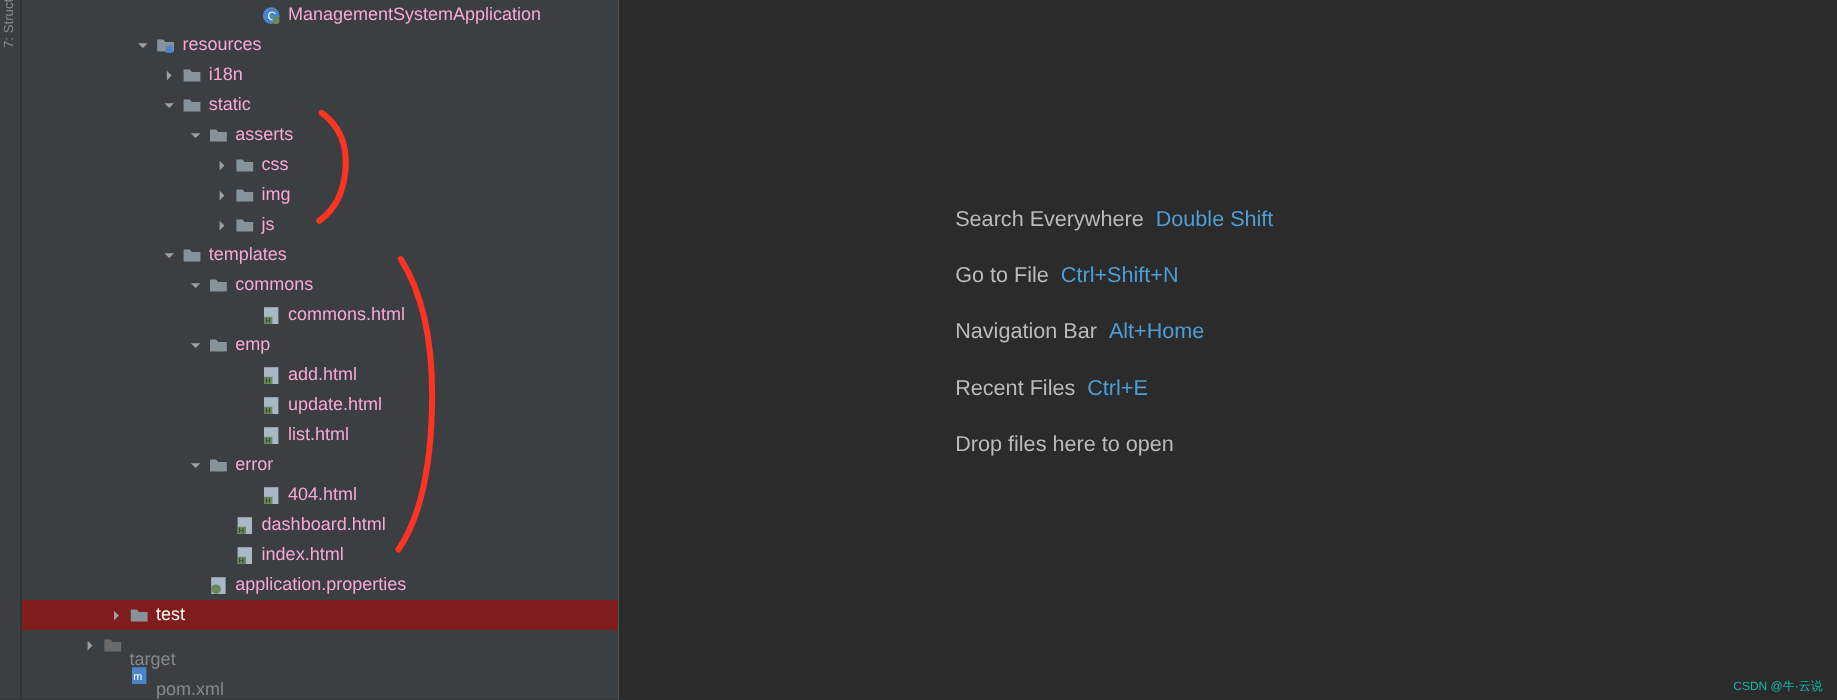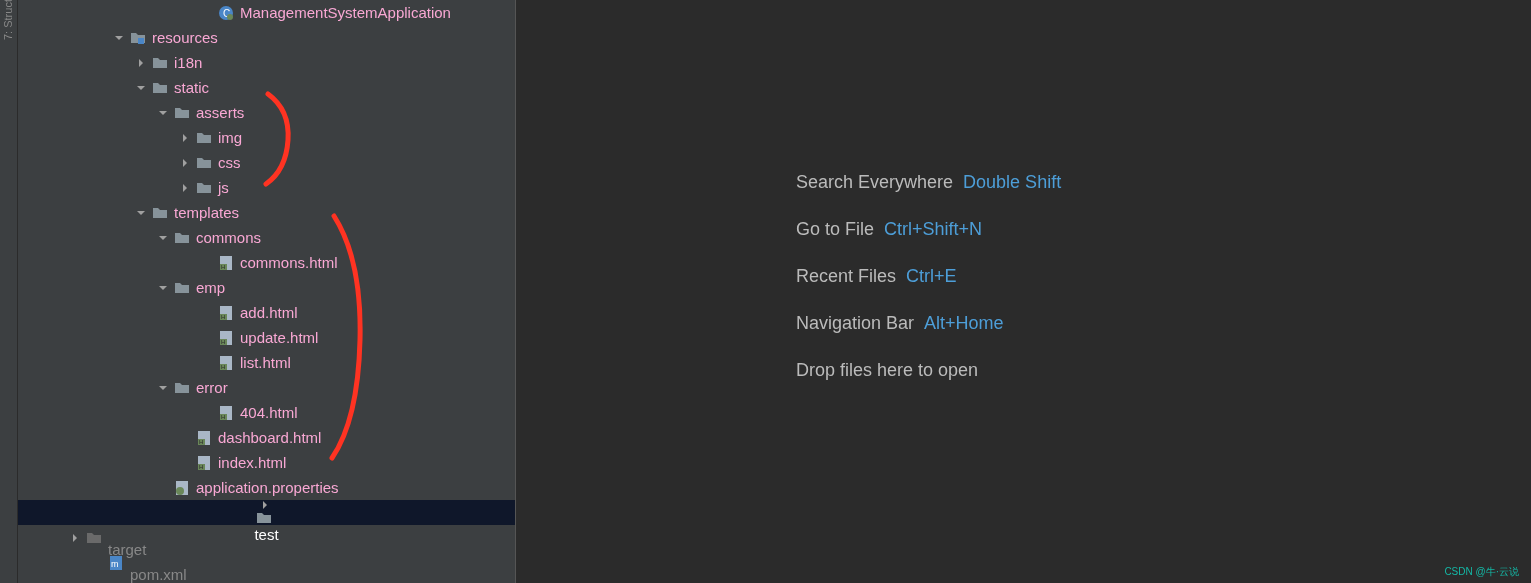--- a/index.html
+++ b/index.html
@@ -45,23 +45,22 @@
   padding-top: 0;
 }
 .tree-row {
   display: flex;
   align-items: center;
   height: 25px;
   white-space: nowrap;
   cursor: pointer;
 }
 .tree-row.selected {
-  background: #0f172a;
+  background: #7f1d1d;
   color: #ffffff;
-  flex-direction: column;
 }
 .arrow {
   width: 14px;
   height: 14px;
   display: inline-flex;
   align-items: center;
   justify-content: center;
   margin-right: 4px;
   color: #a0a0a0;
 }
@@ -199,35 +198,35 @@
         <span class="arrow">
           <svg viewBox="0 0 10 10">
             <path d="M3 1 L7 5 L3 9 Z" fill="#a0a0a0"></path>
           </svg>
         </span>
         <span class="icon">
           <svg viewBox="0 0 16 16">
             <path d="M1 3 h5 l2 2 h7 v8 h-14 z" fill="#87939a"></path>
           </svg>
         </span>
+        <span class="label">css</span>
+      </div>
+      <div class="tree-row">
+        <span class="spacer" style="width: 160px;"></span>
+        <span class="arrow">
+          <svg viewBox="0 0 10 10">
+            <path d="M3 1 L7 5 L3 9 Z" fill="#a0a0a0"></path>
+          </svg>
+        </span>
+        <span class="icon">
+          <svg viewBox="0 0 16 16">
+            <path d="M1 3 h5 l2 2 h7 v8 h-14 z" fill="#87939a"></path>
+          </svg>
+        </span>
         <span class="label">img</span>
-      </div>
-      <div class="tree-row">
-        <span class="spacer" style="width: 160px;"></span>
-        <span class="arrow">
-          <svg viewBox="0 0 10 10">
-            <path d="M3 1 L7 5 L3 9 Z" fill="#a0a0a0"></path>
-          </svg>
-        </span>
-        <span class="icon">
-          <svg viewBox="0 0 16 16">
-            <path d="M1 3 h5 l2 2 h7 v8 h-14 z" fill="#87939a"></path>
-          </svg>
-        </span>
-        <span class="label">css</span>
       </div>
       <div class="tree-row">
         <span class="spacer" style="width: 160px;"></span>
         <span class="arrow">
           <svg viewBox="0 0 10 10">
             <path d="M3 1 L7 5 L3 9 Z" fill="#a0a0a0"></path>
           </svg>
         </span>
         <span class="icon">
           <svg viewBox="0 0 16 16">
@@ -433,19 +432,19 @@
   </svg>
   <svg class="annot" style="left:306px; top:210px;" width="50" height="255">
     <path d="M 10 6 Q 38 50 36 130 Q 34 210 8 248" stroke="#ff3322" stroke-width="5" fill="none" stroke-linecap="round"></path>
   </svg>
 </div>
 
 <div class="editor-area">
   <div class="hints" id="hints">
       <div class="hint-row"><span>Search Everywhere</span><span class="shortcut">Double Shift</span></div>
       <div class="hint-row"><span>Go to File</span><span class="shortcut">Ctrl+Shift+N</span></div>
+      <div class="hint-row"><span>Navigation Bar</span><span class="shortcut">Alt+Home</span></div>
       <div class="hint-row"><span>Recent Files</span><span class="shortcut">Ctrl+E</span></div>
-      <div class="hint-row"><span>Navigation Bar</span><span class="shortcut">Alt+Home</span></div>
       <div class="hint-row"><span>Drop files here to open</span></div>
     </div>
 </div>
 
 <div class="watermark">CSDN @牛·云说</div>
 
 </body></html>

